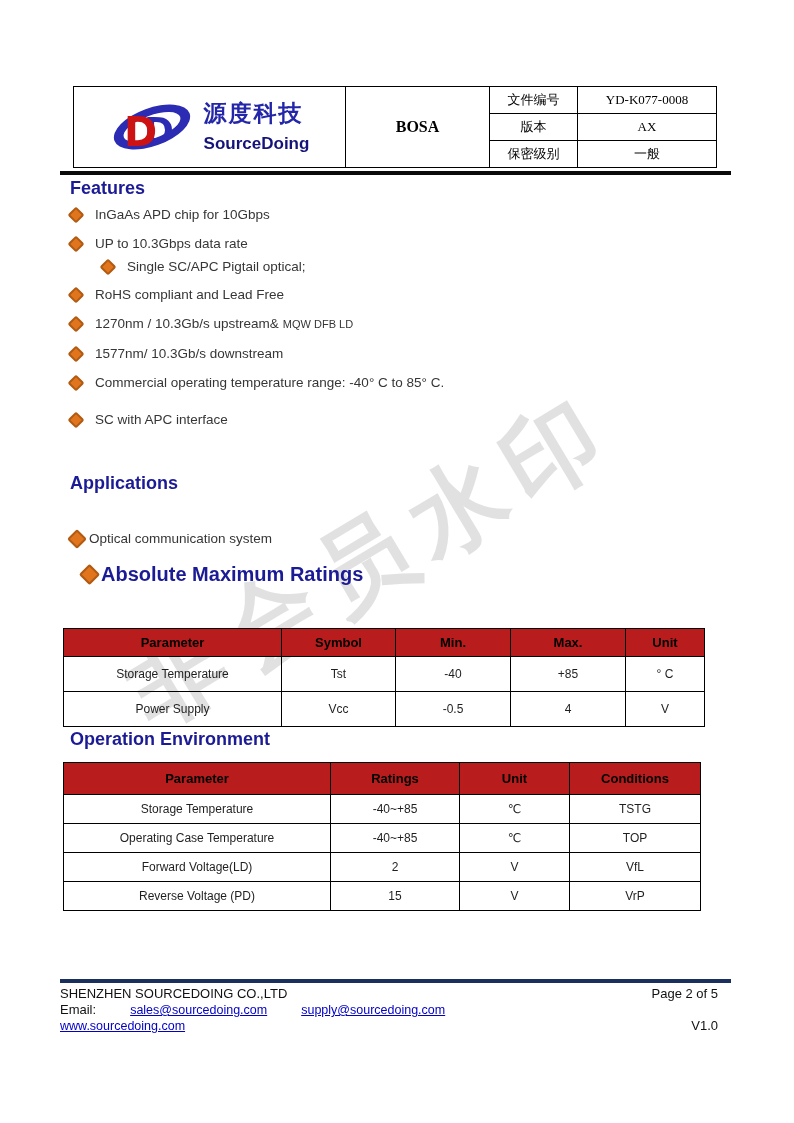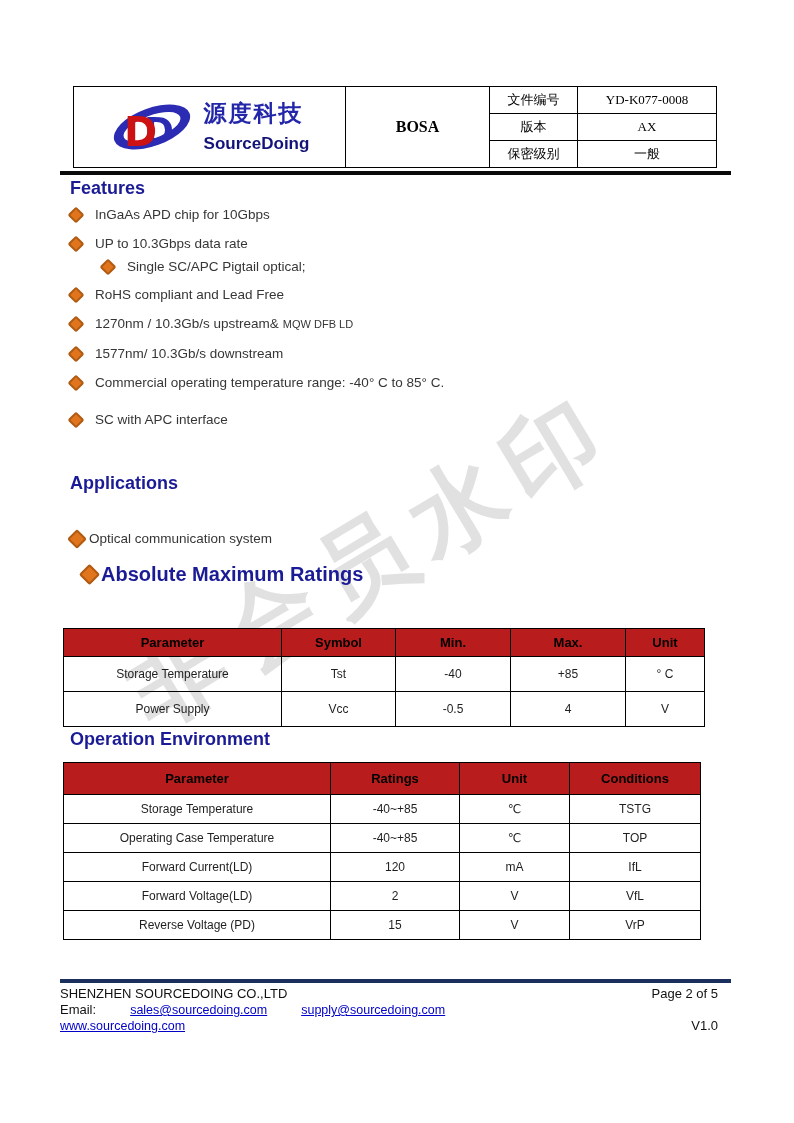--- a/index.html
+++ b/index.html
@@ -234,26 +234,20 @@
           <td>℃</td>
           <td>TSTG</td>
         </tr>
         <tr>
           <td>Operating Case Temperature</td>
           <td>-40~+85</td>
           <td>℃</td>
           <td>TOP</td>
         </tr>
         <tr>
-          <td>Forward Current(LD)</td>
-          <td>120</td>
-          <td>mA</td>
-          <td>IfL</td>
-        </tr>
-        <tr>
           <td>Forward Voltage(LD)</td>
           <td>2</td>
           <td>V</td>
           <td>VfL</td>
         </tr>
         <tr>
           <td>Reverse Voltage (PD)</td>
           <td>15</td>
           <td>V</td>
           <td>VrP</td>

